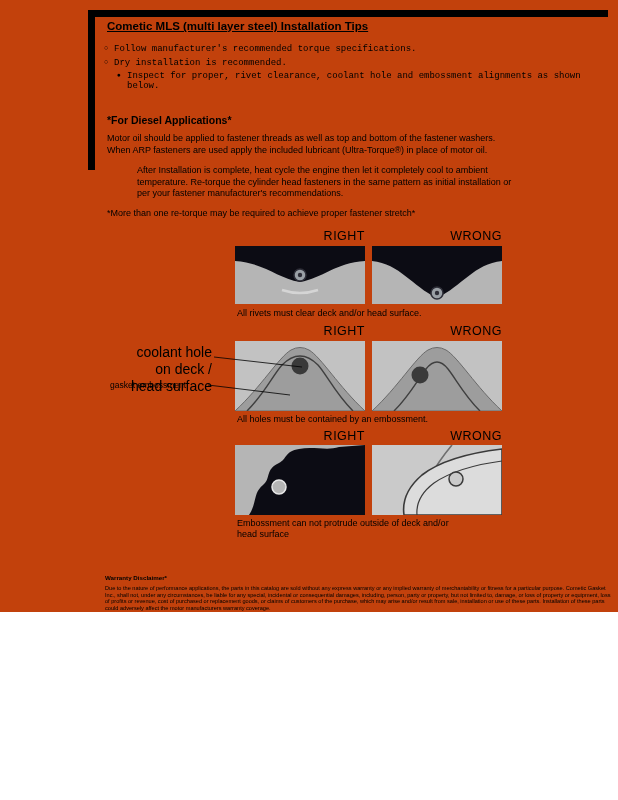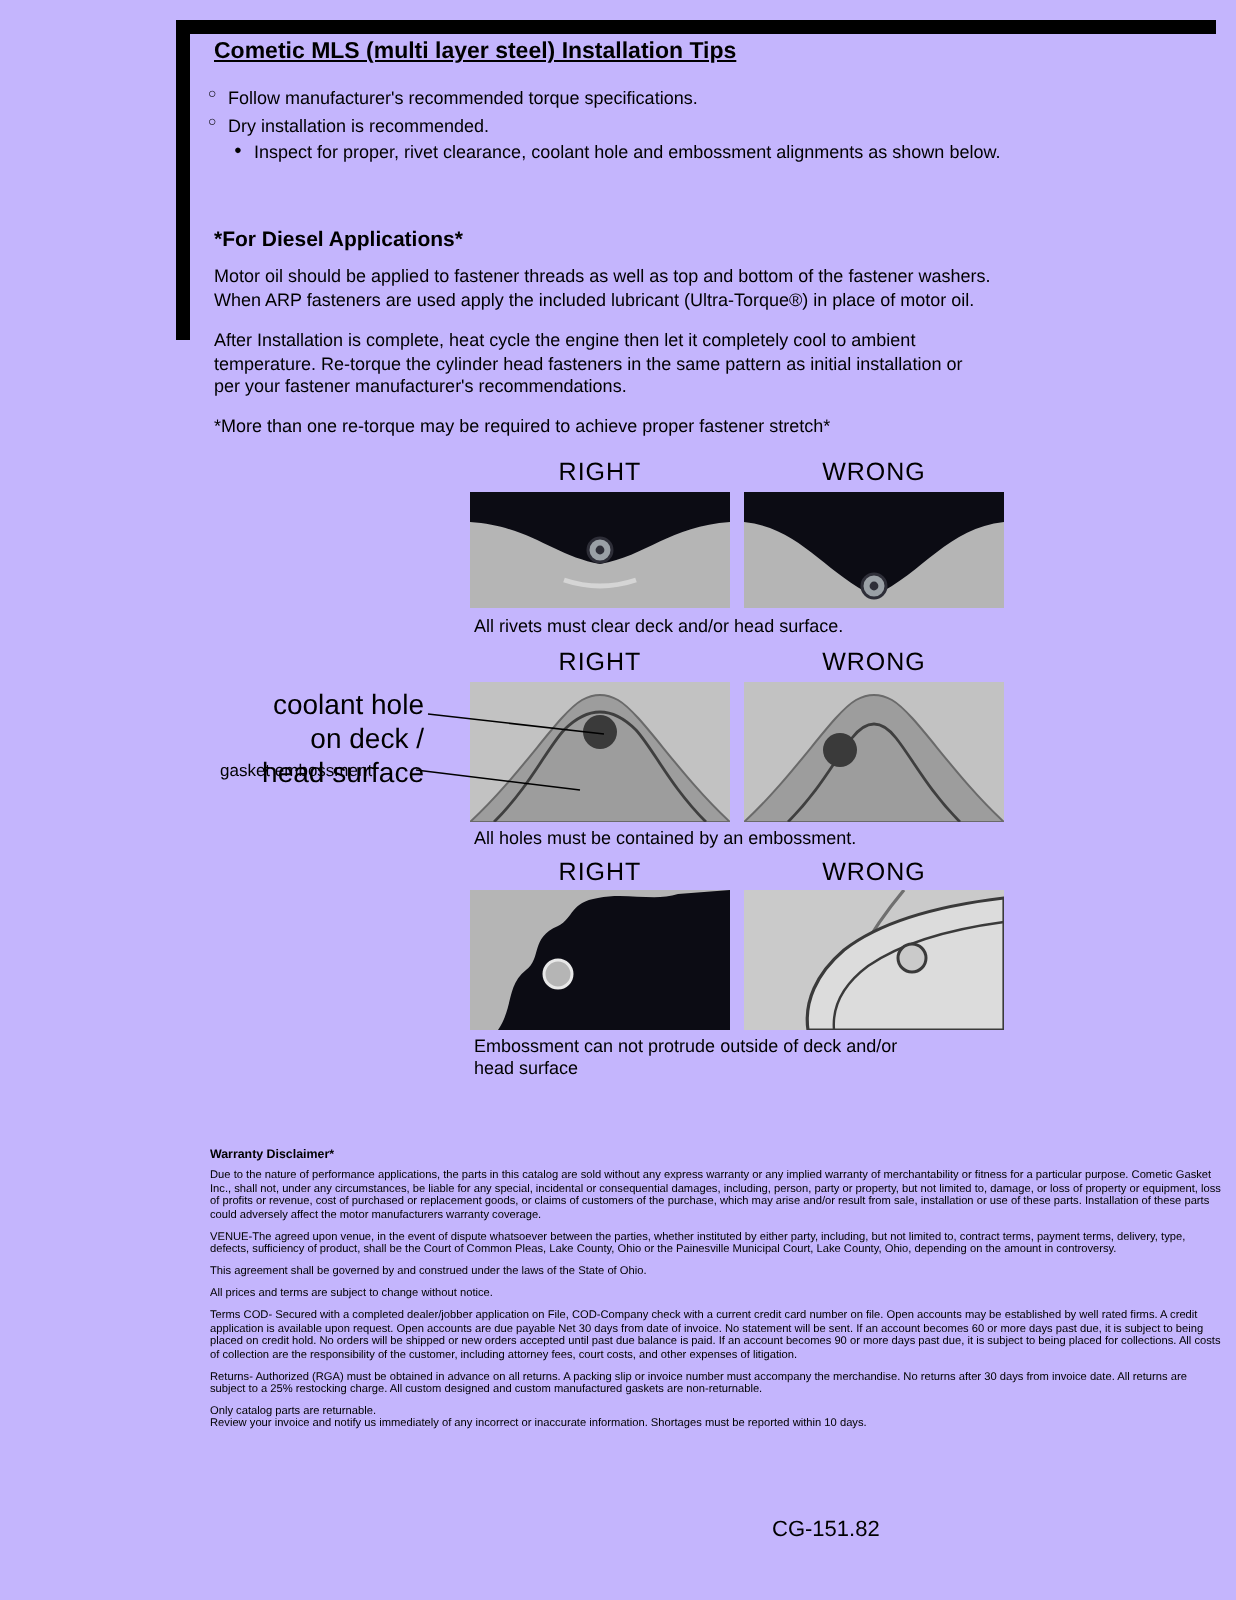--- a/index.html
+++ b/index.html
@@ -1,36 +1,36 @@
 <!DOCTYPE html>
 <html><head>
 <meta charset="utf-8">
 <style>
   html,body{margin:0;padding:0;background:#ffffff;}
-  .page{position:relative;width:618px;height:800px;background:#c4b5fd;color:#000;
+  .page{position:relative;width:618px;height:612px;background:#c2410c;color:#000;
         font-family:"Liberation Sans", sans-serif;overflow:hidden;}
   .bar-top{position:absolute;left:95px;top:10px;width:513px;height:7px;background:#000;}
   .bar-left{position:absolute;left:88px;top:10px;width:7px;height:160px;background:#000;}
 
   .title{position:absolute;left:107px;top:20px;margin:0;font-size:11.5px;font-weight:bold;
          text-decoration:underline;}
 
   .tips{position:absolute;left:104px;top:44px;width:490px;font-size:9px;}
-  .bullet{position:relative;padding-left:10px;margin-bottom:3.5px;}
+  .bullet{position:relative;padding-left:10px;margin-bottom:3.5px;font-family:Liberation Mono, monospace;}
   .bullet::before{content:"○";position:absolute;left:0;top:0;font-size:7px;}
   .bullet.sub{margin-left:13px;}
   .bullet.sub::before{content:"●";font-size:6.5px;top:1px;}
 
   .diesel-h{position:absolute;left:107px;top:114px;margin:0;font-size:10.5px;font-weight:bold;}
   .para{position:absolute;left:107px;margin:0;font-size:9px;line-height:1.3;}
   .p1{top:133px;width:398px;}
-  .p2{top:165px;width:378px;}
+  .p2{top:165px;width:378px;margin-left:30px;}
   .note{top:208px;width:440px;}
 
-  .dhead{position:absolute;width:130px;text-align:center;font-size:12.5px;letter-spacing:.5px;}
+  .dhead{position:absolute;width:130px;text-align:right;font-size:12.5px;letter-spacing:.5px;}
   .col-l{left:235px;} .col-r{left:372px;}
   .dhead.r1{top:229px;} .dhead.r2{top:324px;} .dhead.r3{top:429px;}
   .panel{position:absolute;width:130px;}
   .panel svg{display:block;width:100%;height:100%;}
   .panel.r1{top:246px;height:58px;}
   .panel.r2{top:341px;height:70px;}
   .panel.r3{top:445px;height:70px;}
   .dcap{position:absolute;left:237px;font-size:9px;}
   .dcap.r1{top:308px;}
   .dcap.r2{top:414px;}

